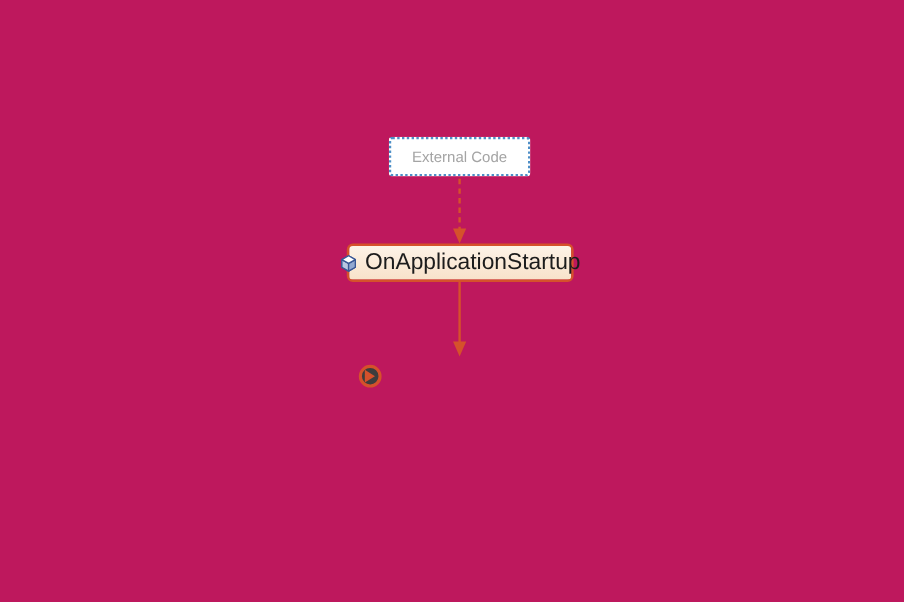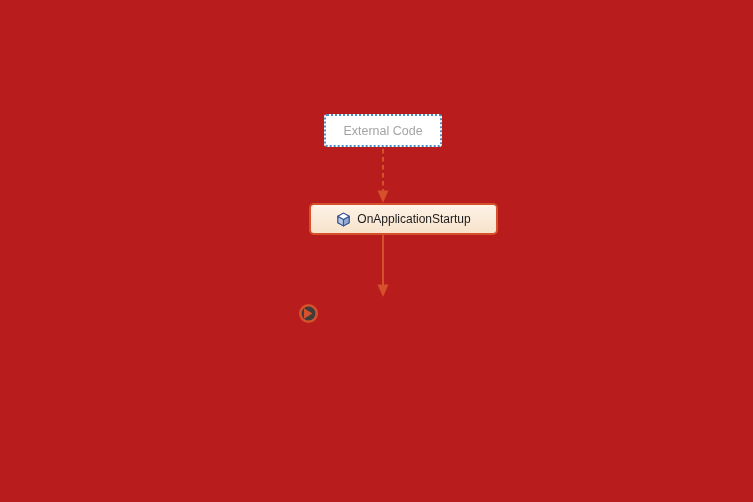--- a/index.html
+++ b/index.html
@@ -5,21 +5,21 @@
   html, body {
     margin: 0;
     padding: 0;
     background: #ffffff;
     font-family: "Liberation Sans", sans-serif;
   }
   #canvas {
     position: relative;
     width: 753px;
     height: 502px;
-    background: #b91c1c;
+    background: #be185d;
     overflow: hidden;
   }
   #edge-layer {
     position: absolute;
     left: 0; top: 0;
     width: 753px; height: 502px;
     pointer-events: none;
   }
   .node {
     position: absolute;
@@ -37,22 +37,21 @@
     border-radius: 3px;
     background: #ffffff;
     color: #a4a4a4;
     font-size: 12.5px;
   }
   .node-method {
     border: 2px solid #d5512b;
     border-radius: 5px;
     background: linear-gradient(180deg, #fdf3e7 0%, #f8e2ca 100%);
     color: #1c1c1c;
-    font-size: 12px;
-    margin-left: 20px;
+    font-size: 19px;
   }
   .node-startup {
     left: 289px; top: 203px;
     width: 189px; height: 32px;
   }
   .node-mainwindow {
     left: 314px; top: 297px;
     width: 133px; height: 33px;
   }
   .node-label {

